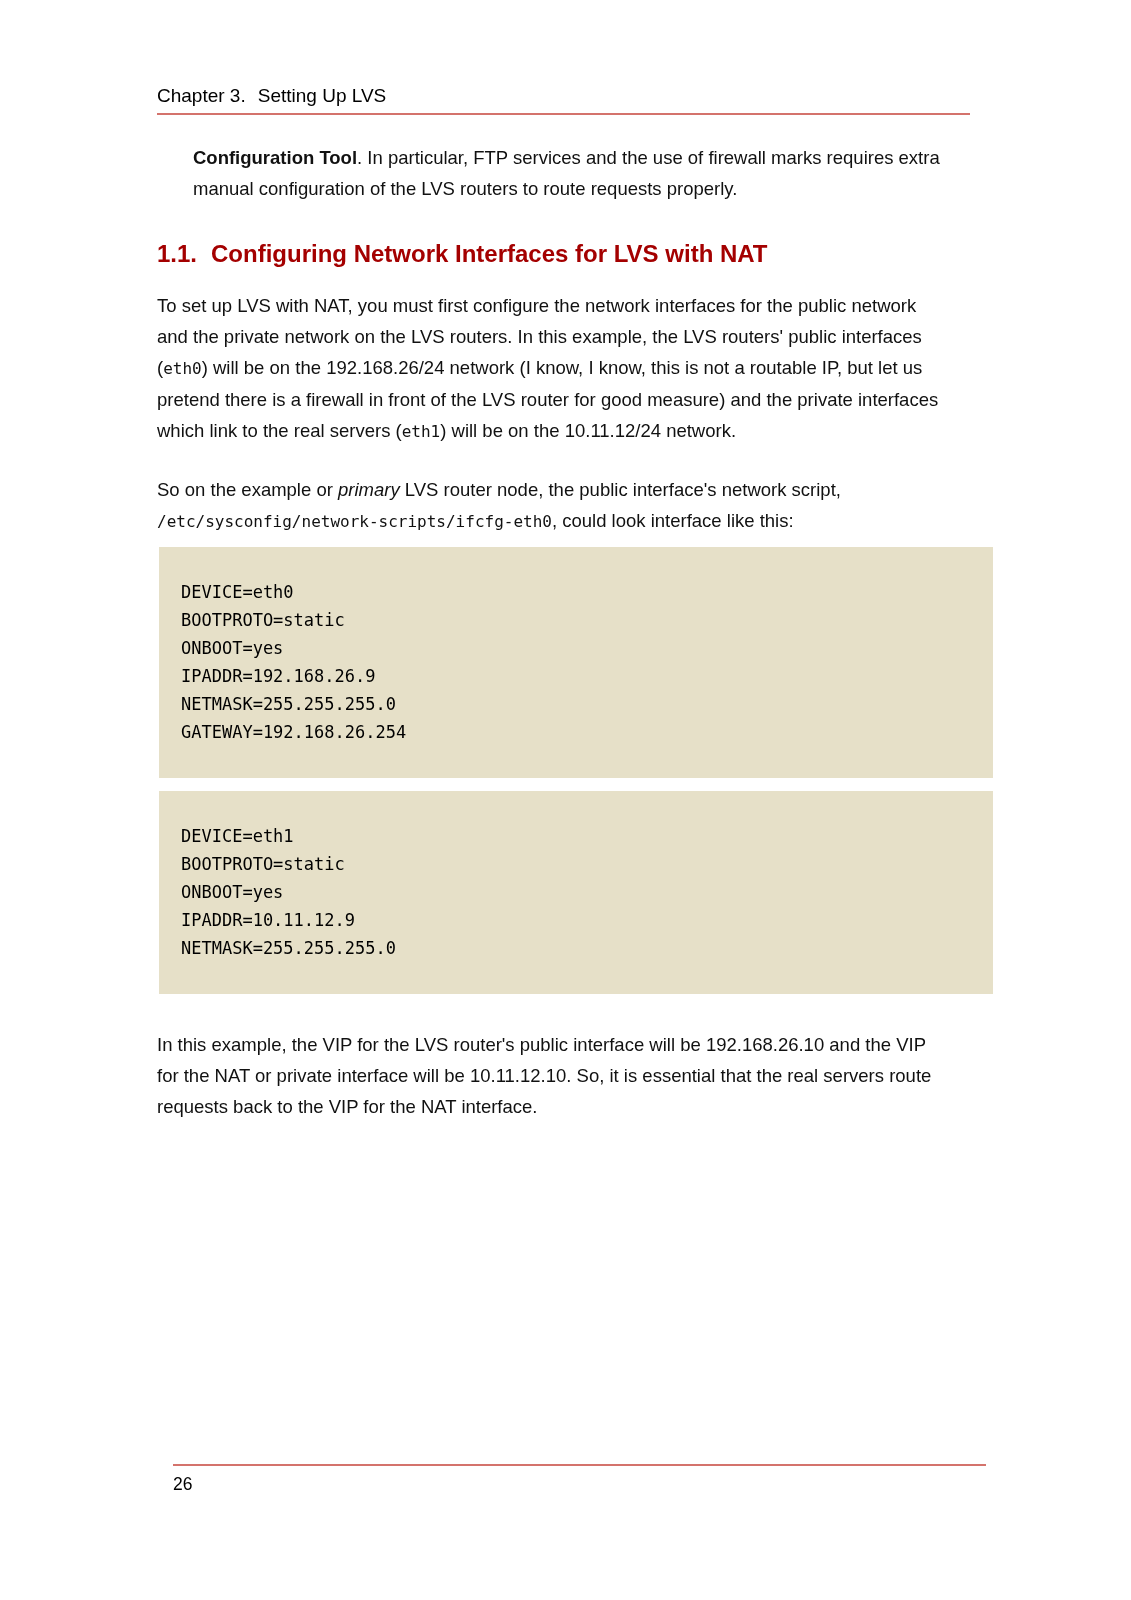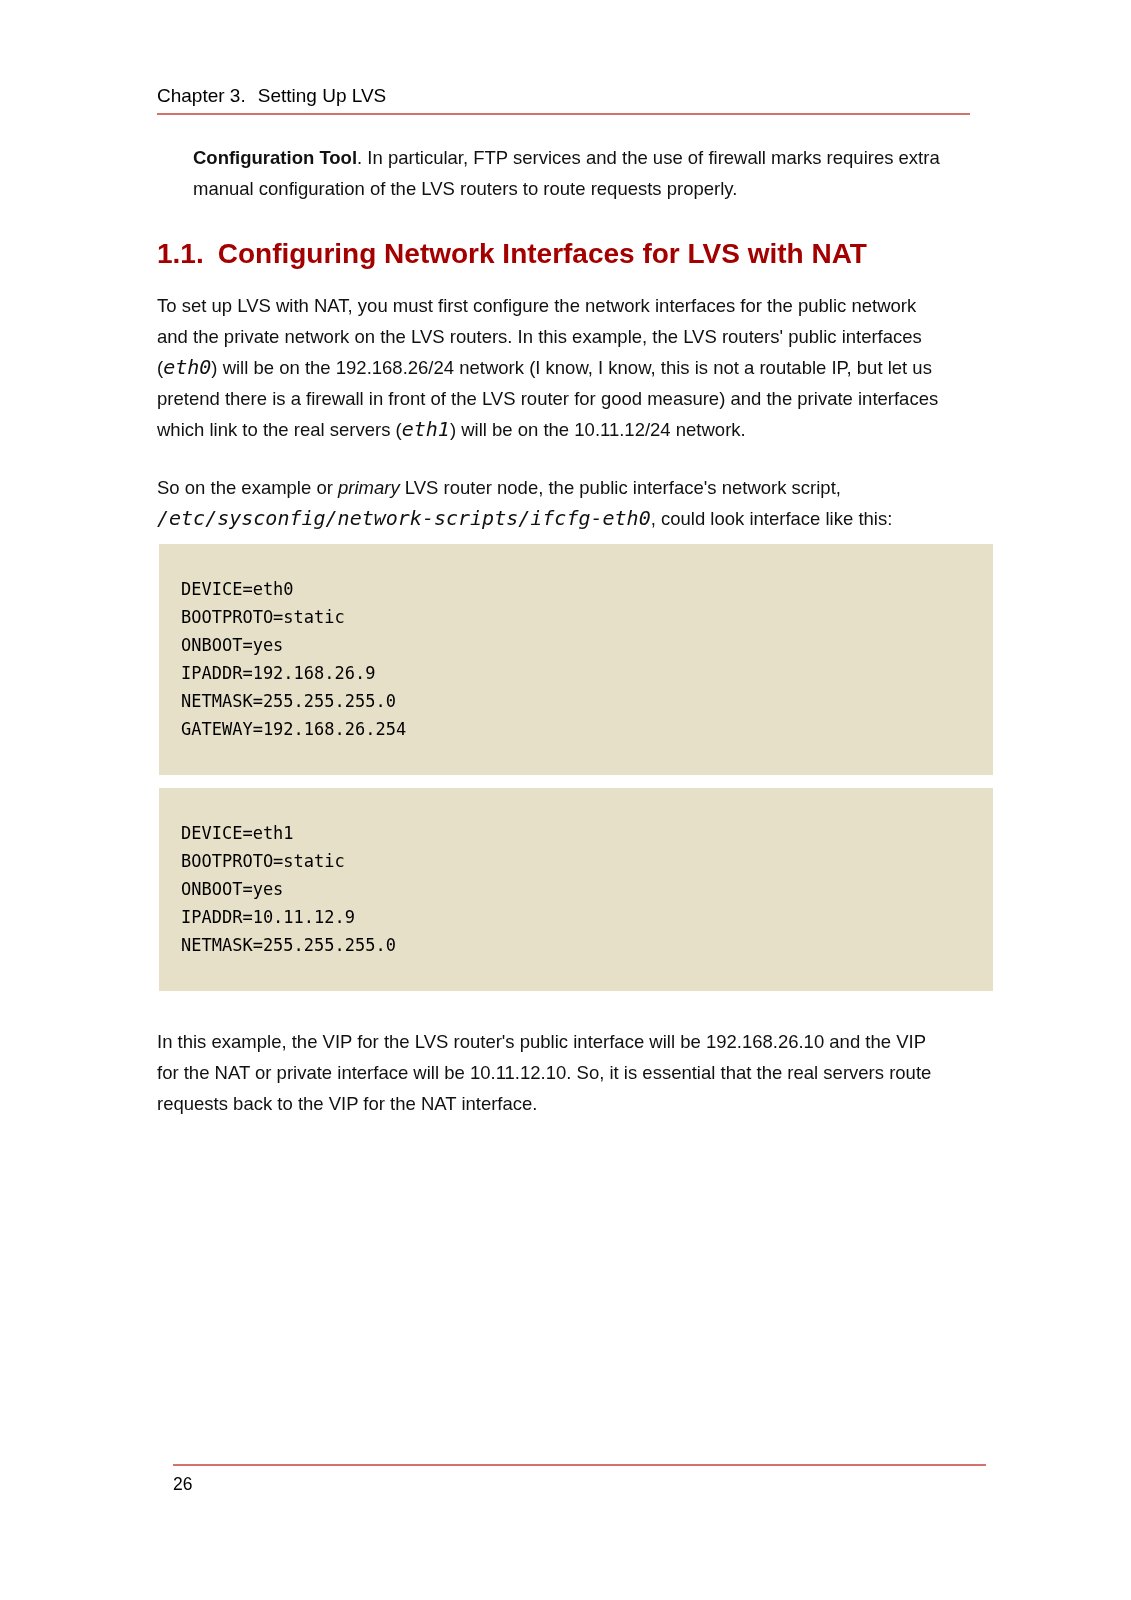--- a/index.html
+++ b/index.html
@@ -43,35 +43,34 @@
     width: 790px;
   }
   p.indented {
     margin-top: 27px;
     margin-left: 36px;
     width: 750px;
   }
   .bold-lead { font-weight: bold; }
   h1.section-heading {
     margin-top: 27px;
-    font-size: 28px;
+    font-size: 24px;
     line-height: 45px;
     font-weight: bold;
     color: var(--heading-color);
     width: 800px;
   }
   h1.section-heading .sec-num { margin-right: 14px; }
   p.para-setup { margin-top: 14px; }
   p.para-primary { margin-top: 27px; }
   p.para-eth1 { margin-top: 40px; }
   p.para-vip { margin-top: 35px; }
   .inline-code {
     font-family: "DejaVu Sans Mono", monospace;
-    font-size: 20px;
-    font-style: italic;
+    font-size: 16px;
   }
   em.emphasis { font-style: italic; }
   pre.code-block {
     margin-top: 10px;
     margin-left: 2px;
     width: 834px;
     background: var(--code-bg);
     font-family: "DejaVu Sans Mono", monospace;
     font-size: 17px;
     line-height: 28px;

